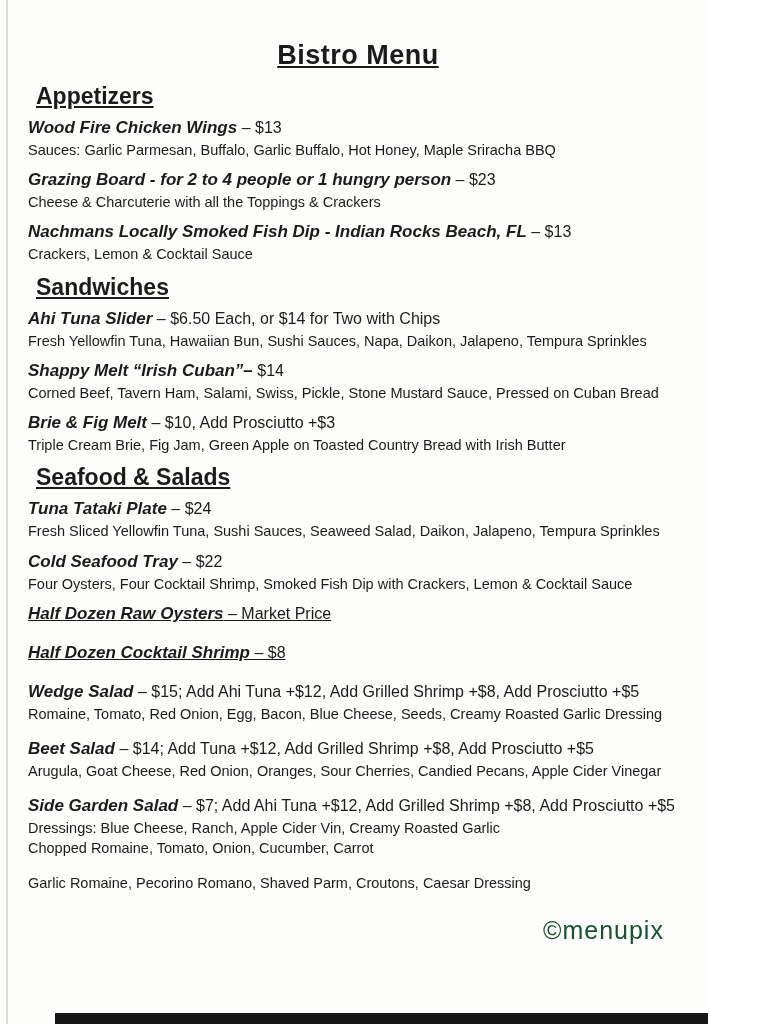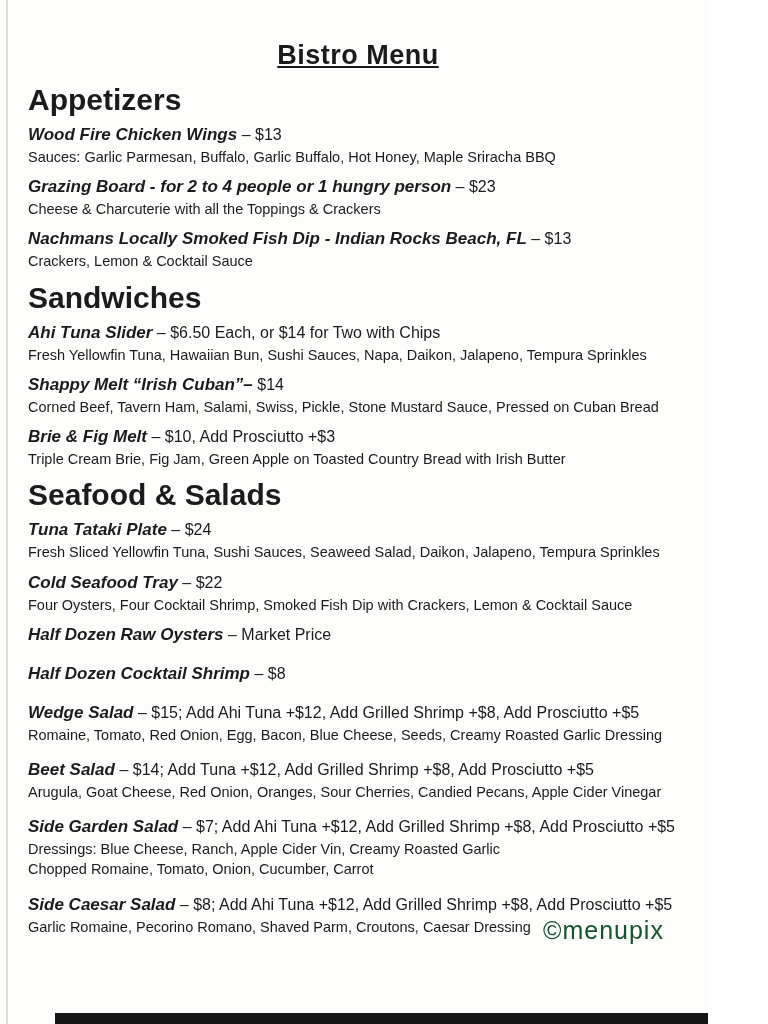--- a/index.html
+++ b/index.html
@@ -18,36 +18,37 @@
     background:#dcdcda;
   }
   .title {
     margin:0 0 12px 0;
     text-align:center;
     font-size:27px; font-weight:bold;
     text-decoration:underline;
     letter-spacing:0.5px;
   }
   .heading {
-    margin:4px 0 7px 0;
-    font-size:30px; font-weight:bold;
+    margin:4px 0 7px 8px;
+    font-size:23px; font-weight:bold;
+    text-decoration:underline;
   }
   .menu-item { margin:0 0 9px 0; }
   .item-head {
     font-size:17px; line-height:1.35;
     white-space:nowrap;
   }
   .item-name { font-weight:bold; font-style:italic; }
   .item-price { font-weight:normal; font-size:16px; }
   .item-desc {
     font-size:14.5px; line-height:1.4;
     white-space:nowrap;
   }
   .item-desc:empty { display:none; }
-  .mb-lg { margin-bottom:16px; }
+  .mb-lg { margin-bottom:16px;text-decoration:underline; }
   .mt-lg { margin-top:14px; }
   .watermark {
     position:absolute; left:532px; top:916px;
     font-size:25px; color:#14532d; letter-spacing:1px;
     pointer-events:none;
     margin-left:11px;
   }
   .scan-bar-bottom {
     position:absolute; left:55px; right:0; bottom:0; height:11px;
     background:#161616;
@@ -131,20 +132,19 @@
       <div class="item-desc">Arugula, Goat Cheese, Red Onion, Oranges, Sour Cherries, Candied Pecans, Apple Cider Vinegar</div>
     </div>
 
     <div class="menu-item mt-lg">
       <div class="item-head"><span class="item-name">Side Garden Salad</span><span class="item-price"> – $7; Add Ahi Tuna +$12, Add Grilled Shrimp +$8, Add Prosciutto +$5</span></div>
       <div class="item-desc">Dressings: Blue Cheese, Ranch, Apple Cider Vin, Creamy Roasted Garlic</div>
       <div class="item-desc">Chopped Romaine, Tomato, Onion, Cucumber, Carrot</div>
     </div>
 
     <div class="menu-item mt-lg">
-      <div class="item-head"><span class="item-name">Side Caesar Salad</span><span class="item-price"> – $8; Add Ahi Tuna +$12, Add Grilled Shrimp +$8, Add Prosciutto +$5</span></div>
       <div class="item-desc">Garlic Romaine, Pecorino Romano, Shaved Parm, Croutons, Caesar Dressing</div>
     </div>
   </section>
 
   <div class="watermark">©menupix</div>
   <div class="scan-bar-bottom"></div>
 </div>
 
 </body></html>

